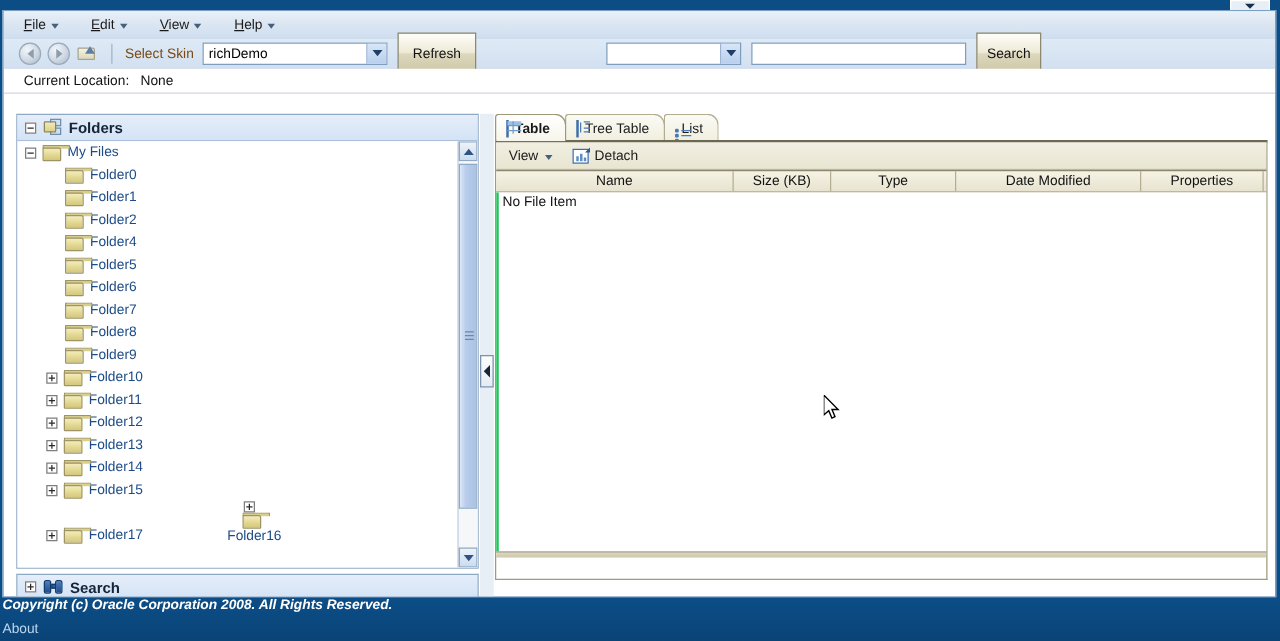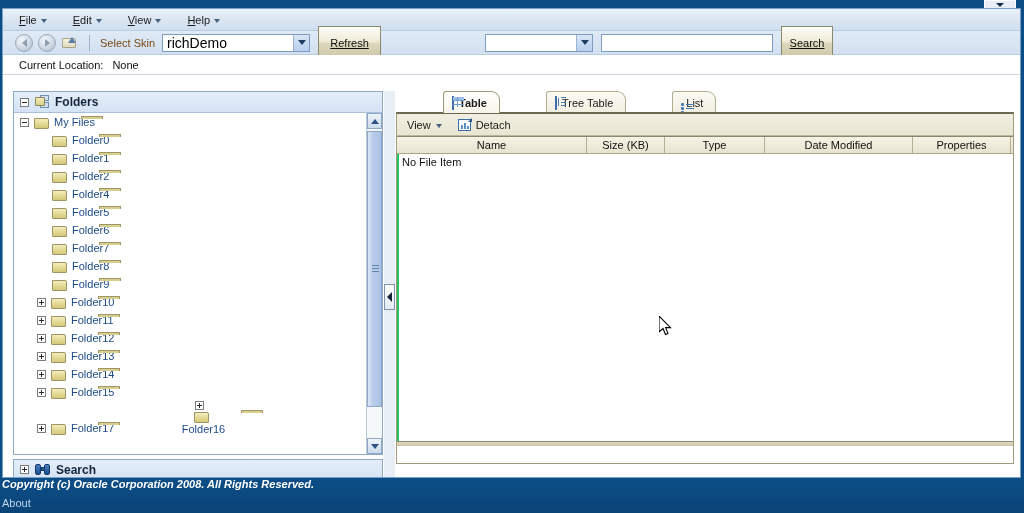--- a/index.html
+++ b/index.html
@@ -166,21 +166,21 @@
   .selectbox {
     width: 148px; height: 18px;
     background: #ffffff;
     border: 1px solid #7e9cbd;
     box-sizing: border-box;
     display: flex; align-items: center;
     position: relative;
     cursor: pointer;
   }
   .selectbox .val {
-    padding-left: 4px; font-size: 14px; color: #000; flex: 1;
+    padding-left: 4px; font-size: 11px; color: #000; flex: 1;
     overflow: hidden; white-space: nowrap;
   }
   .sel-arrow {
     width: 16px; height: 16px;
     background: linear-gradient(to bottom, #d8e6f8 0%, #b8cfec 100%);
     border-left: 1px solid #9ab4d2;
     display: flex; align-items: center; justify-content: center;
     box-sizing: border-box;
   }
   .sel-arrow .c {
@@ -193,21 +193,20 @@
     height: 33px;
     background: linear-gradient(to bottom, #fefefa 0%, #eeead6 48%, #ddd8bd 52%, #cdc7a7 100%);
     border: 1px solid #8d886d;
     box-sizing: border-box;
     font-size: 11px;
     color: #111;
     display: inline-flex; align-items: center; justify-content: center;
     padding: 0 10px;
     cursor: pointer;
     white-space: nowrap;
-    text-decoration: underline;
   }
   .textinput {
     height: 18px;
     background: #ffffff;
     border: 1px solid #7e9cbd;
     box-sizing: border-box;
     font-size: 11px;
     padding: 0 3px;
     color: #000;
     font-family: "Liberation Sans", sans-serif;
@@ -468,21 +467,20 @@
     box-sizing: border-box;
     display: inline-flex; align-items: center;
     padding: 0 12px 0 8px;
     margin-right: -1px;
     font-size: 11px;
     color: #1a1a1a;
     border-radius: 3px 9px 0 0;
     cursor: pointer;
     position: relative;
     white-space: nowrap;
-    margin-left: 47px;
   }
   .tab.active {
     font-weight: bold;
     background: linear-gradient(to bottom,#ffffff 0%,#f7f5ea 100%);
     z-index: 3;
     border-color: #9e9878;
   }
   .tab .tlabel { margin-left: 5px; }
 
   

